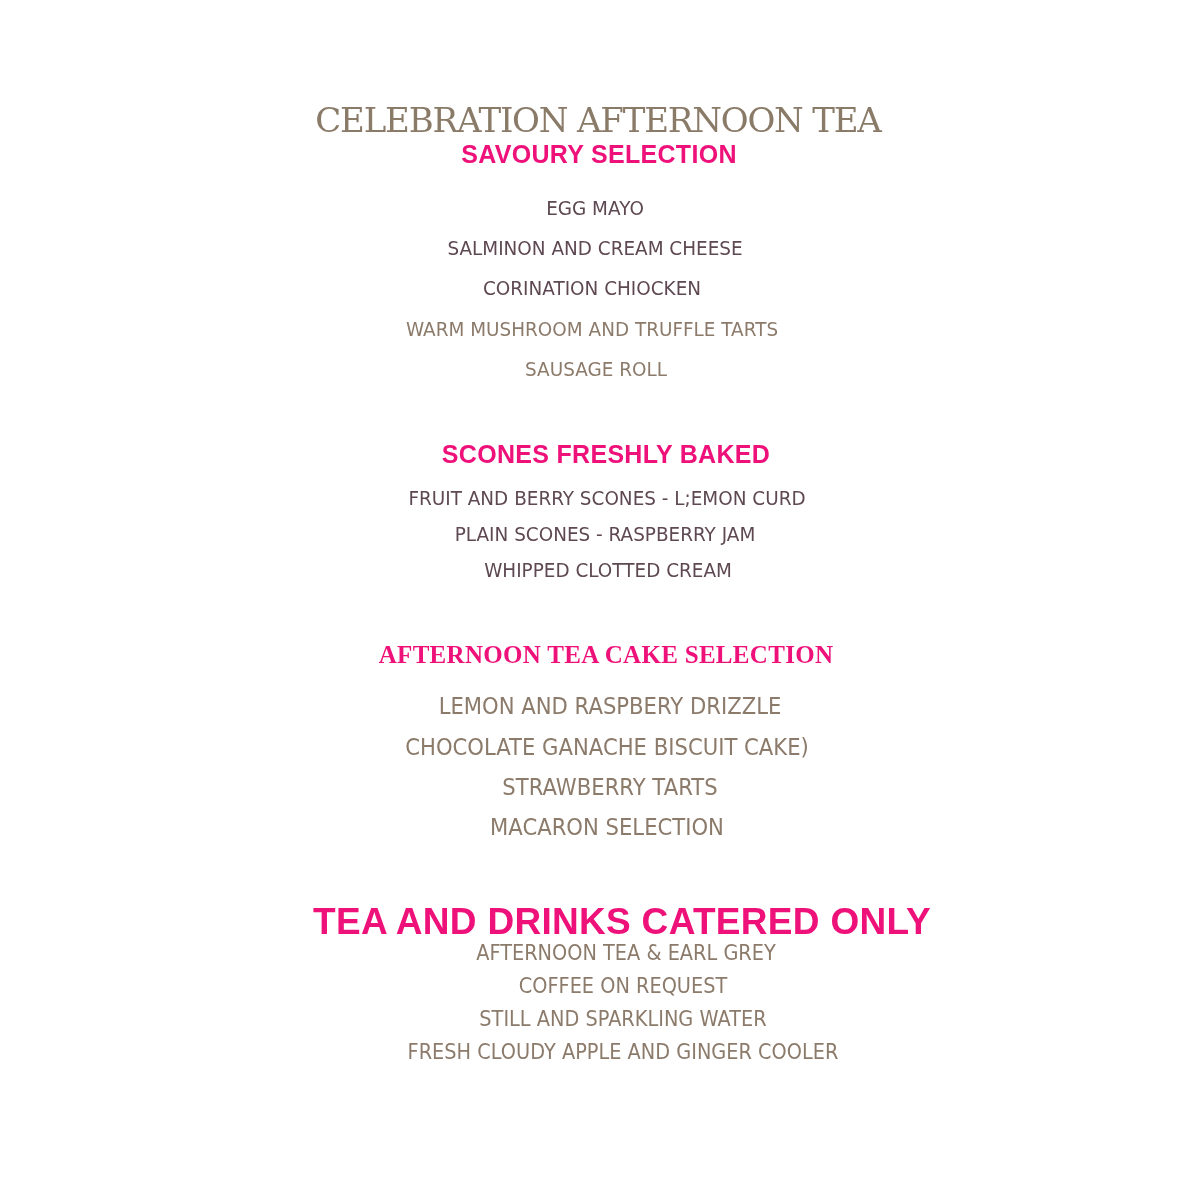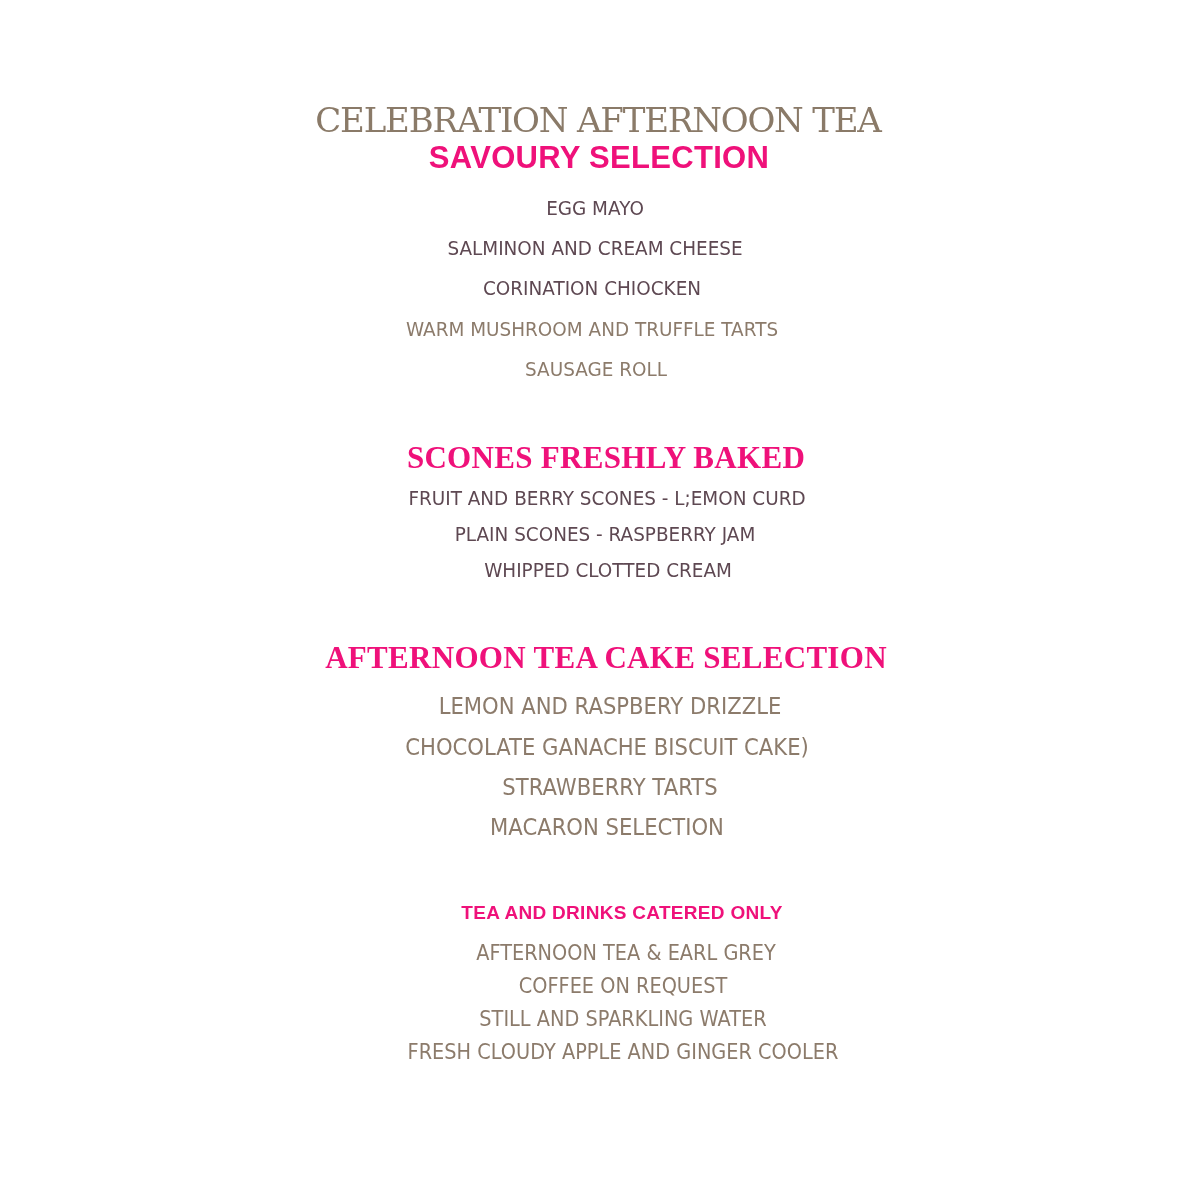--- a/index.html
+++ b/index.html
@@ -26,22 +26,22 @@
       letter-spacing: -1.2px;
       color: #8a7a68;
       font-weight: normal;
     }
     .heading {
       font-family: "Liberation Sans", sans-serif;
       font-weight: bold;
       color: #ef117a;
       letter-spacing: 0.3px;
     }
-    .h-lg { font-size: 31px; }
-    .h-md { font-size: 19px; }
+    .h-lg { font-size: 25px; }
+    .h-md { font-size: 37px; }
     .item {
       font-family: "DejaVu Sans", sans-serif;
       font-weight: normal;
       letter-spacing: 0px;
       transform: translateX(-50%) scaleX(0.92);
     }
     .dark { color: #5e4852; }
     .taupe { color: #8c7b6b; }
     .s20 { font-size: 20px; }
     .s21 { font-size: 21px; }
@@ -54,21 +54,21 @@
 
   <div class="abs title" style="left:598px; top:103px;">CELEBRATION AFTERNOON TEA</div>
 
   <div class="abs heading h-lg" style="left:599px; top:142px;">SAVOURY SELECTION</div>
   <div class="abs item dark s20" style="left:595px; top:198px;">EGG MAYO</div>
   <div class="abs item dark s20" style="left:595px; top:238px;">SALMINON AND CREAM CHEESE</div>
   <div class="abs item dark s20" style="left:592px; top:278px;">CORINATION CHIOCKEN</div>
   <div class="abs item taupe s20" style="left:592px; top:319px;">WARM MUSHROOM AND TRUFFLE TARTS</div>
   <div class="abs item taupe s20" style="left:596px; top:359px;">SAUSAGE ROLL</div>
 
-  <div class="abs heading h-lg" style="left:606px; top:442px;font-family:Liberation Serif, serif;">SCONES FRESHLY BAKED</div>
+  <div class="abs heading h-lg" style="left:606px; top:442px;">SCONES FRESHLY BAKED</div>
   <div class="abs item dark s20" style="left:607px; top:488px;">FRUIT AND BERRY SCONES  - L;EMON CURD</div>
   <div class="abs item dark s20" style="left:605px; top:524px;">PLAIN SCONES - RASPBERRY JAM</div>
   <div class="abs item dark s20" style="left:608px; top:560px;">WHIPPED CLOTTED CREAM</div>
 
   <div class="abs heading h-lg" style="left:606px; top:642px;font-family:Liberation Serif, serif;">AFTERNOON TEA CAKE SELECTION</div>
   <div class="abs item taupe s23" style="left:610px; top:695px;">LEMON AND RASPBERY DRIZZLE</div>
   <div class="abs item taupe s23" style="left:607px; top:736px;">CHOCOLATE GANACHE BISCUIT CAKE)</div>
   <div class="abs item taupe s23" style="left:610px; top:776px;">STRAWBERRY TARTS</div>
   <div class="abs item taupe s23" style="left:607px; top:816px;">MACARON SELECTION</div>
 

